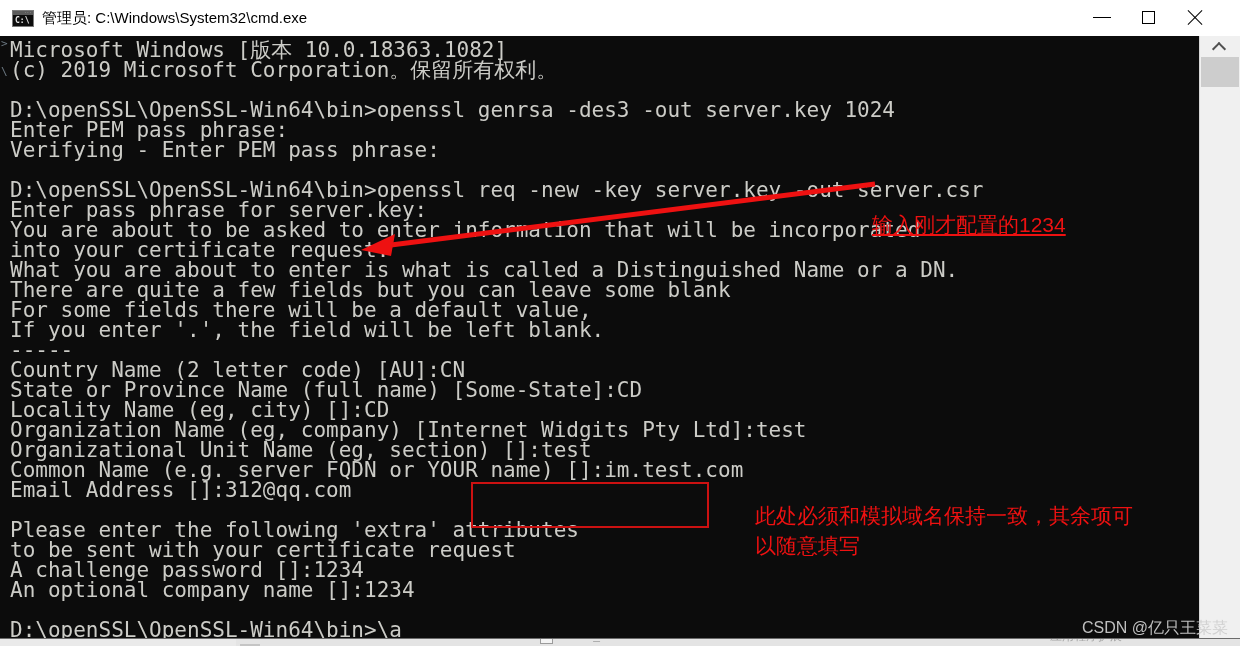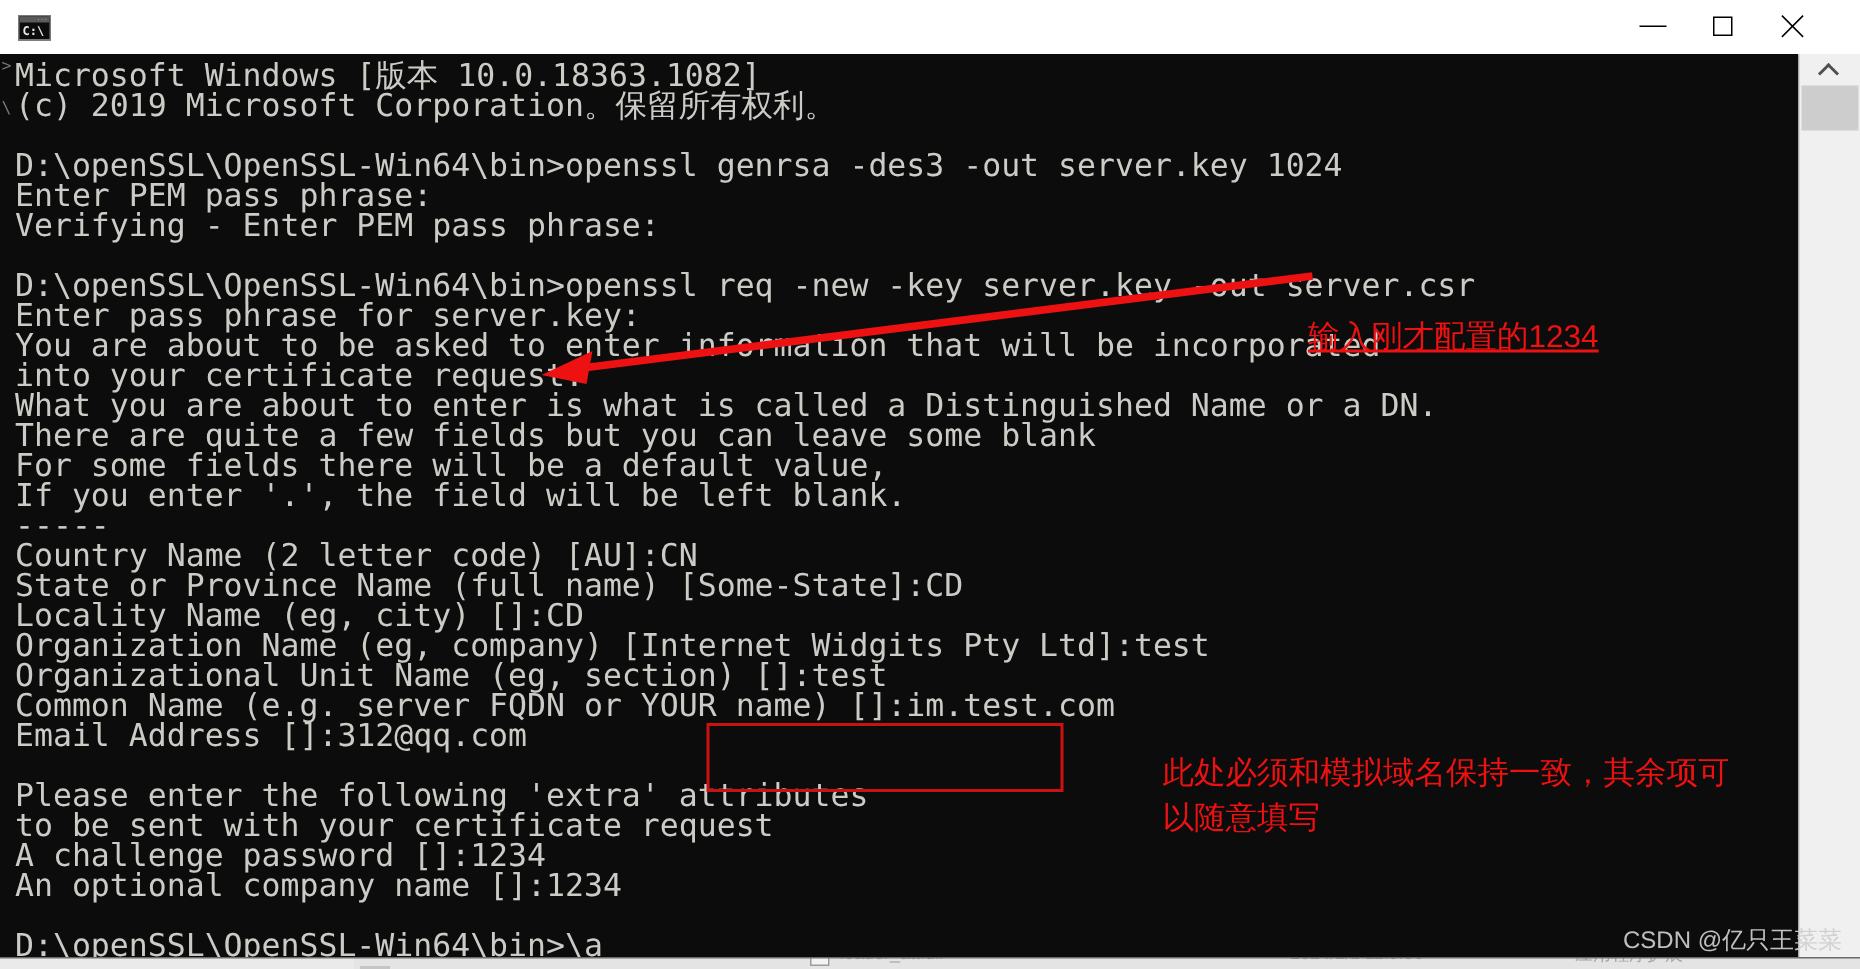--- a/index.html
+++ b/index.html
@@ -258,21 +258,20 @@
     font-weight: 400;
   }
   #note-passphrase {
     left: 872px;
     top: 174px;
     text-decoration: underline;
   }
   #note-domain {
     left: 755px;
     top: 465px;
-    margin-left: 20px;
   }
   #red-box {
     position: absolute;
     left: 471px;
     top: 446px;
     width: 238px;
     height: 46px;
     border: 2px solid #cc1111;
     box-sizing: border-box;
   }
@@ -315,20 +314,21 @@
   </div>
 
   <div id="cmd-window">
 
     <div id="titlebar">
       <div id="cmd-icon">
         <div class="bar"></div>
         <div class="dots">···</div>
         <div class="prompt">C:\</div>
       </div>
+      <div id="title-text">管理员: C:\Windows\System32\cmd.exe</div>
 
       <button class="win-btn" id="btn-min">
         <span class="glyph-min"></span>
       </button>
       <button class="win-btn" id="btn-max">
         <span class="glyph-max"></span>
       </button>
       <button class="win-btn" id="btn-close">
         <span class="glyph-close-a"></span>
         <span class="glyph-close-b"></span>

